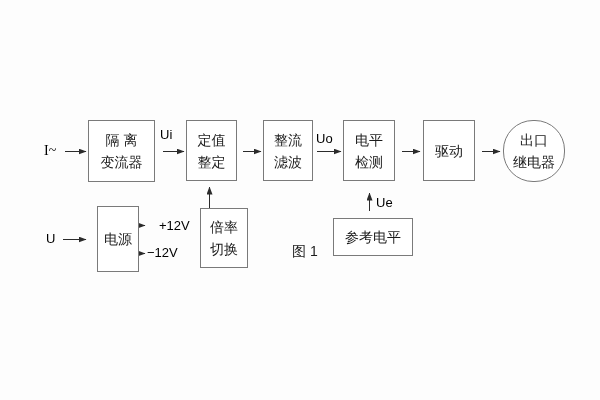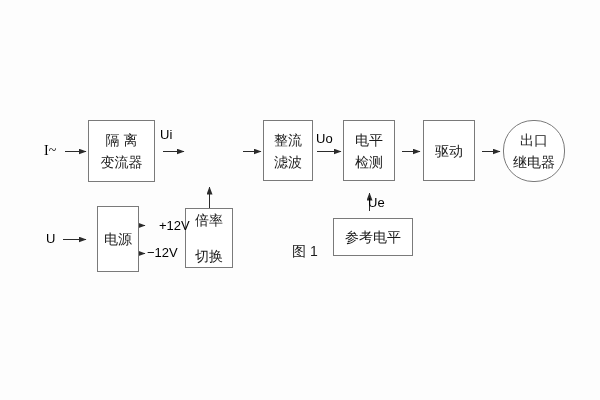--- a/index.html
+++ b/index.html
@@ -62,29 +62,29 @@
   }
 
   
   .b-isolation { left: 88px;  top: 120px; width: 67px; height: 62px; }
   .b-setting   { left: 186px; top: 120px; width: 51px; height: 61px; }
   .b-rectifier { left: 263px; top: 120px; width: 50px; height: 61px; }
   .b-level     { left: 343px; top: 120px; width: 52px; height: 61px; }
   .b-drive     { left: 423px; top: 120px; width: 52px; height: 61px; }
   .b-relay     { left: 503px; top: 120px; width: 62px; height: 62px; border-radius: 30px; }
   .b-power     { left: 97px;  top: 206px; width: 42px; height: 66px; }
-  .b-ratio     { left: 185px; top: 208px; width: 48px; height: 60px; justify-content: space-between; }
+  .b-ratio     { left: 200px; top: 208px; width: 48px; height: 60px; }
   .b-ref       { left: 333px; top: 218px; width: 80px; height: 38px; }
 
   
   .l-icurrent { left: 44px;  top: 144px; }
   .l-uvolt    { left: 46px;  top: 232px; }
   .l-ui       { left: 160px; top: 128px; }
   .l-uo       { left: 316px; top: 132px; }
-  .l-ue       { left: 368px; top: 196px; }
+  .l-ue       { left: 376px; top: 196px; }
   .l-p12      { left: 147px; top: 219px; margin-left: 12px; }
   .l-m12      { left: 147px; top: 246px; }
   .l-caption  { left: 292px; top: 244px; }
 </style>
 </head>
 <body>
 
 <div class="stage">
 
   <svg class="connectors" viewBox="0 0 600 400" xmlns="http://www.w3.org/2000/svg">
@@ -106,20 +106,24 @@
       <line x1="209.5" y1="208" x2="209.5" y2="187" marker-end="url(#arr)"></line>
       <line x1="369.5" y1="211" x2="369.5" y2="193" marker-end="url(#arr)"></line>
     </g>
   </svg>
 
   <div class="box b-isolation">
     <span>隔 离</span>
     <span>变流器</span>
   </div>
 
+  <div class="box b-setting">
+    <span>定值</span>
+    <span>整定</span>
+  </div>
 
   <div class="box b-level">
     <span>电平</span>
     <span>检测</span>
   </div>
 
   <div class="box b-rectifier">
     <span>整流</span>
     <span>滤波</span>
   </div>

